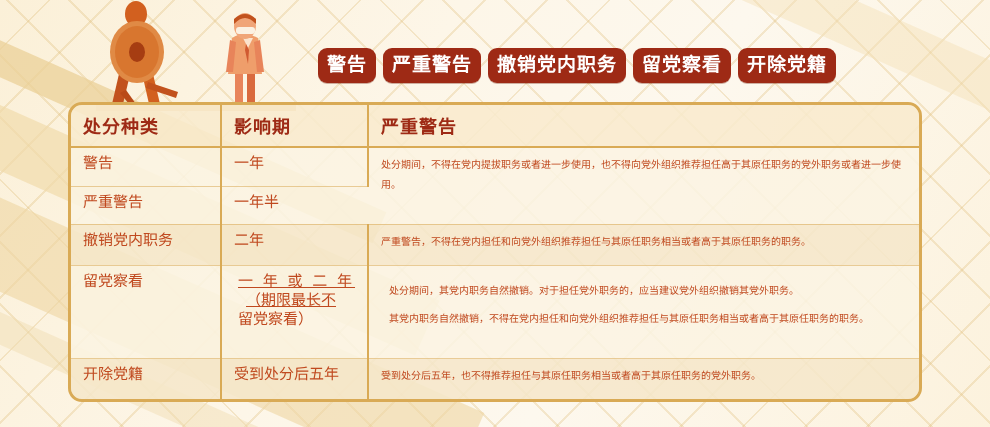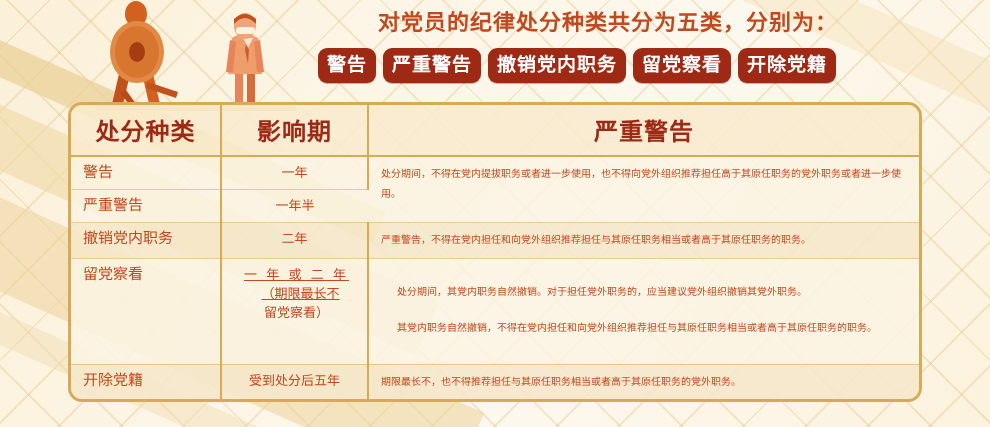--- a/index.html
+++ b/index.html
@@ -121,23 +121,23 @@
     border-collapse: collapse;
     table-layout: fixed;
   }
   col.c-kind    { width: 150px; }
   col.c-period  { width: 147px; }
   col.c-result  { width: auto;  }
 
   thead th {
     background: rgba(245,228,190,0.55);
     color: #9e2a15;
-    font-size: 24px;
+    font-size: 18px;
     font-weight: 700;
-    text-align: center;
+    text-align: left;
     padding: 7px 12px 8px 12px;
     border-bottom: 2px solid #d9aa55;
     border-right: 2px solid #d9aa55;
     letter-spacing: 1px;
     height: 36px;
     box-sizing: border-box;
   }
   thead th:last-child { border-right: none; }
 
   tbody td {
@@ -147,23 +147,23 @@
     vertical-align: top;
     padding: 6px 12px 6px 12px;
     border-right: 2px solid #d9aa55;
     border-bottom: 1px solid rgba(217,170,85,0.55);
     box-sizing: border-box;
   }
   tbody td:last-child { border-right: none; }
   tbody tr:last-child td { border-bottom: none; }
 
   tbody td.kind   { font-size: 15px; white-space: nowrap; }
-  tbody td.period { font-size: 13px; text-align: center; }
+  tbody td.period { font-size: 15px; }
   tbody td.result { font-size: 10px; line-height: 20px; padding-top: 7px; }
-  tbody td.result p { margin: 16px; }
+  tbody td.result p { margin: 8px; }
 
   
   tr.shade-a td { background: rgba(250,242,223,0.55); }
   tr.shade-b td { background: rgba(240,223,184,0.55); }
 
   .period-lines { display: block; }
   .period-lines .ln { display: block; }
   .period-lines .ln.l1 { letter-spacing: 3px; padding-left: 4px; text-decoration: underline; }
   .period-lines .ln.l2 { padding-left: 12px; text-decoration: underline; }
   .period-lines .ln.l3 { padding-left: 4px; }
@@ -209,21 +209,20 @@
         <path d="M164 40 l4 32 l-7 0 l-3 -30 Z" fill="#e8845a"></path>
 
         <ellipse cx="149" cy="26" rx="11" ry="13" fill="#f0a578"></ellipse>
         <path d="M138 24 q11 -12 22 0 l0 -5 q-11 -10 -22 0 Z" fill="#c2521d"></path>
         <rect x="140" y="27" width="19" height="7" rx="3" fill="#fbf1e2"></rect>
       </g>
       <rect class="ground" x="-10" y="103" width="230" height="7" fill="#e8c488"></rect>
     </svg>
   </div>
 
-  <div id="headline">对党员的纪律处分种类共分为五类，分别为：</div>
 
   <div id="badge-row">
     <span class="badge">警告</span>
     <span class="badge">严重警告</span>
     <span class="badge">撤销党内职务</span>
     <span class="badge">留党察看</span>
     <span class="badge">开除党籍</span>
   </div>
 
   <div id="table-wrap">
@@ -270,20 +269,20 @@
           </td>
           <td class="result">
             <p>处分期间，其党内职务自然撤销。对于担任党外职务的，应当建议党外组织撤销其党外职务。</p>
             <p>其党内职务自然撤销，不得在党内担任和向党外组织推荐担任与其原任职务相当或者高于其原任职务的职务。</p>
           </td>
         </tr>
 
         <tr class="shade-b">
           <td class="kind">开除党籍</td>
           <td class="period">受到处分后五年</td>
-          <td class="result">期限最长不，也不得推荐担任与其原任职务相当或者高于其原任职务的党外职务。</td>
+          <td class="result">受到处分后五年，也不得推荐担任与其原任职务相当或者高于其原任职务的党外职务。</td>
         </tr>
 
       </tbody>
     </table>
   </div>
 
 </div>
 
 </body></html>

